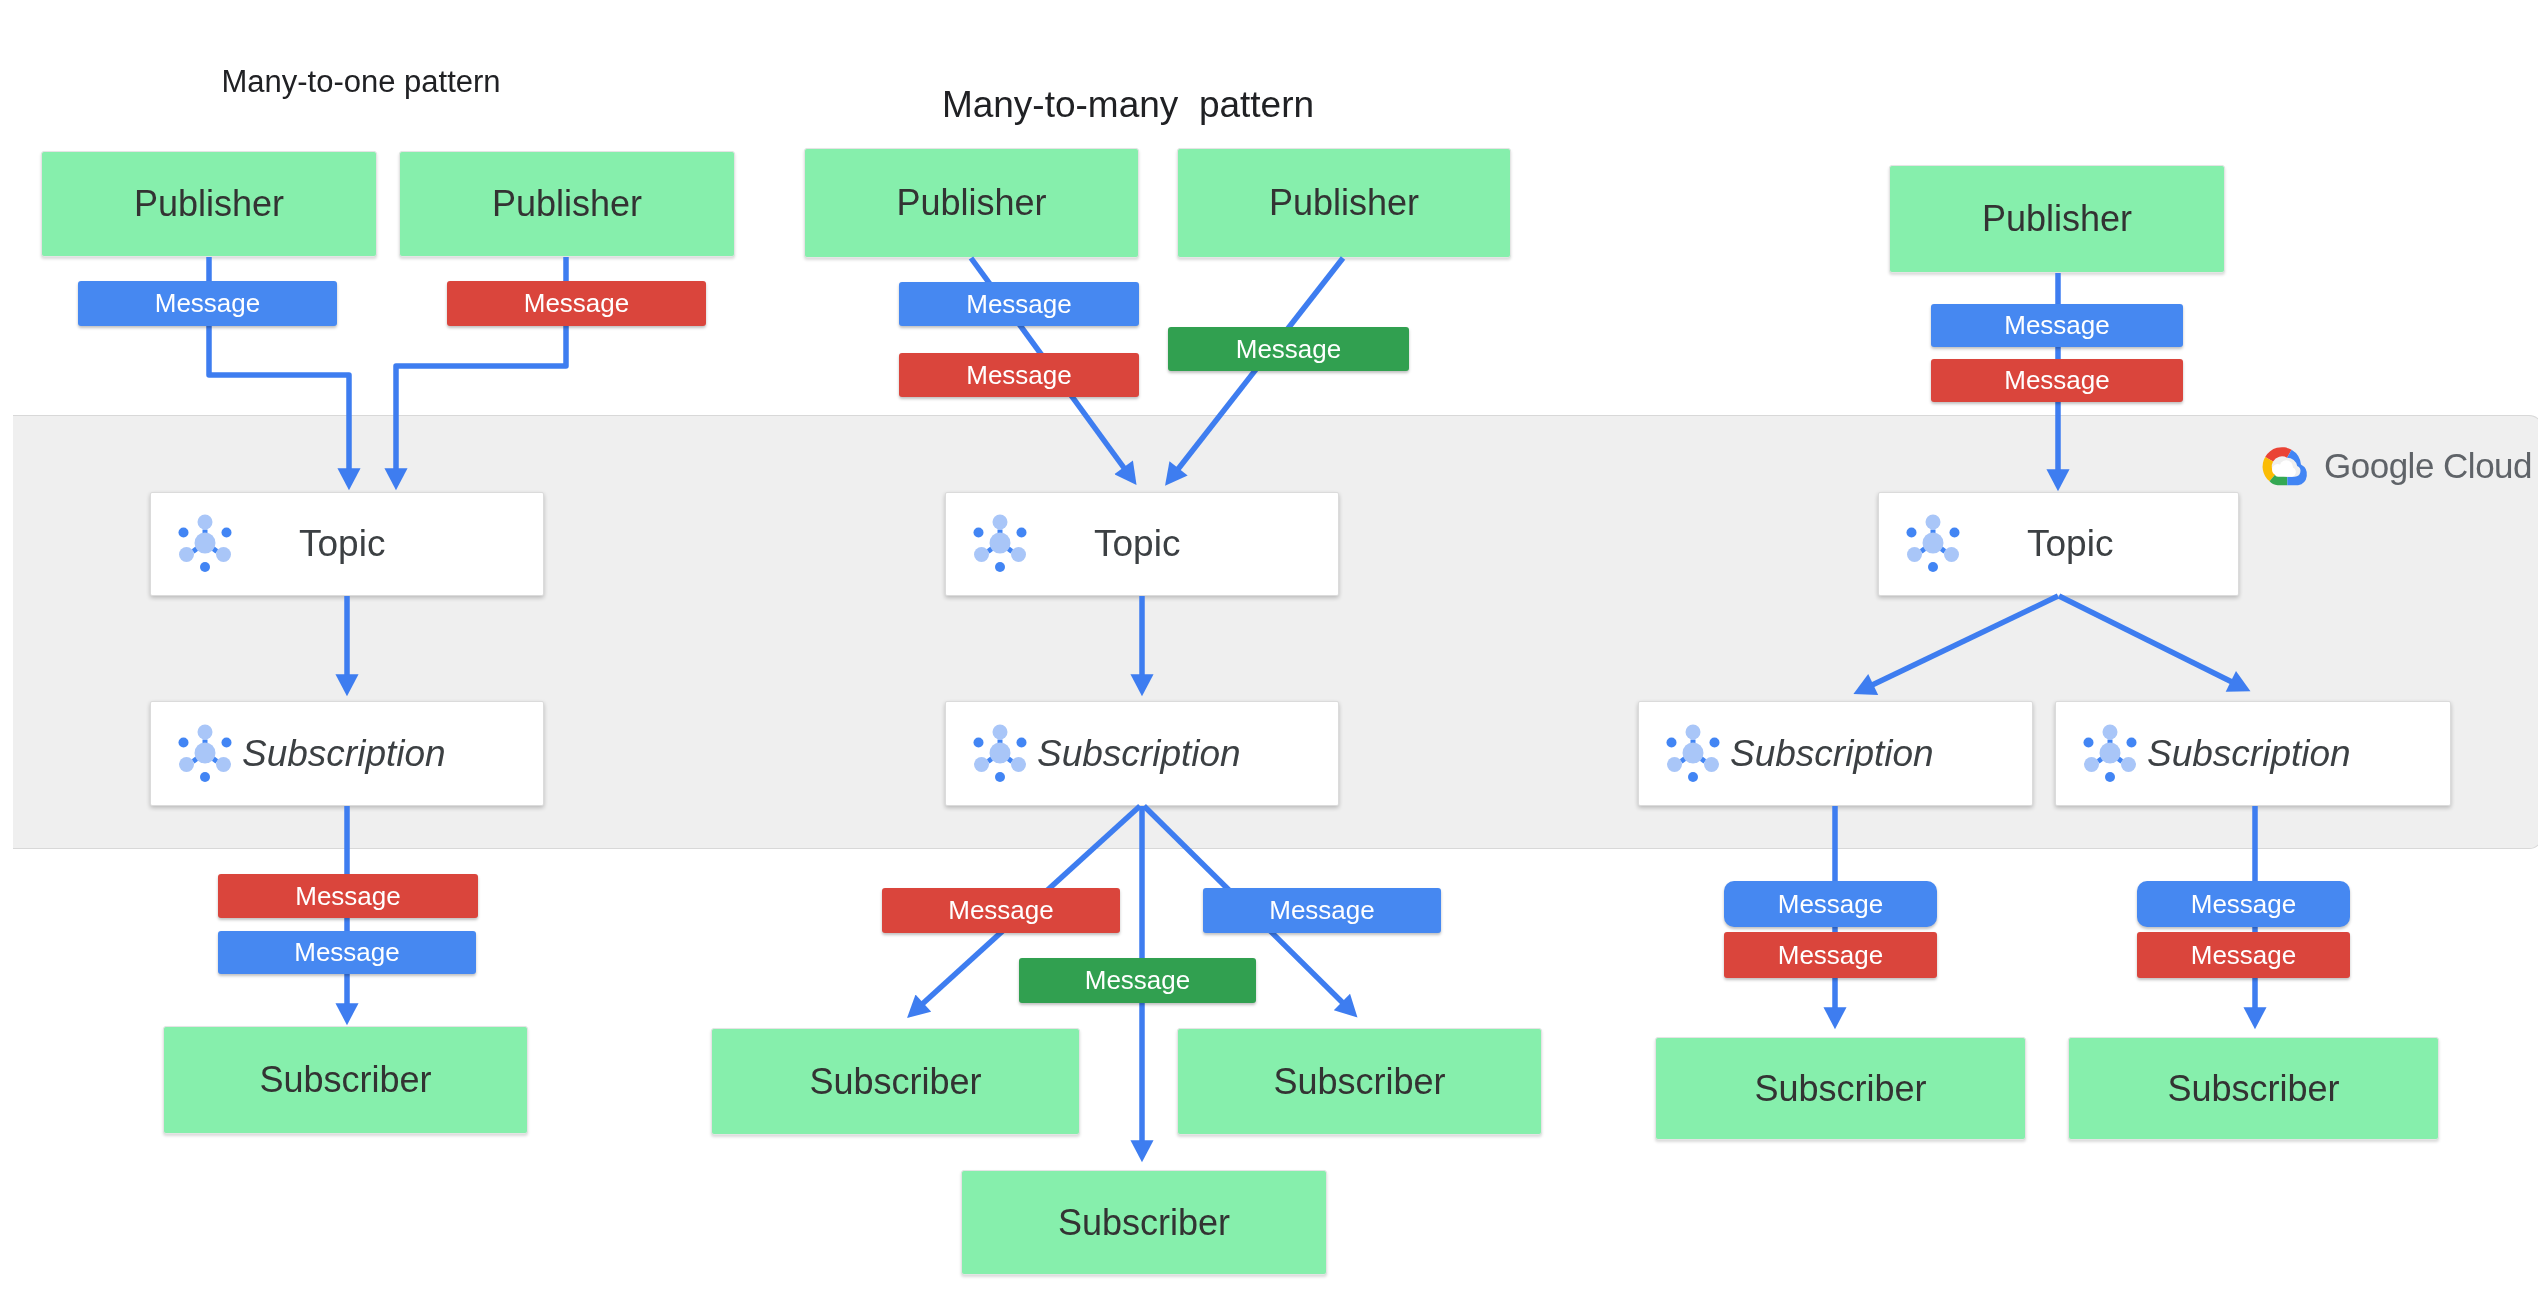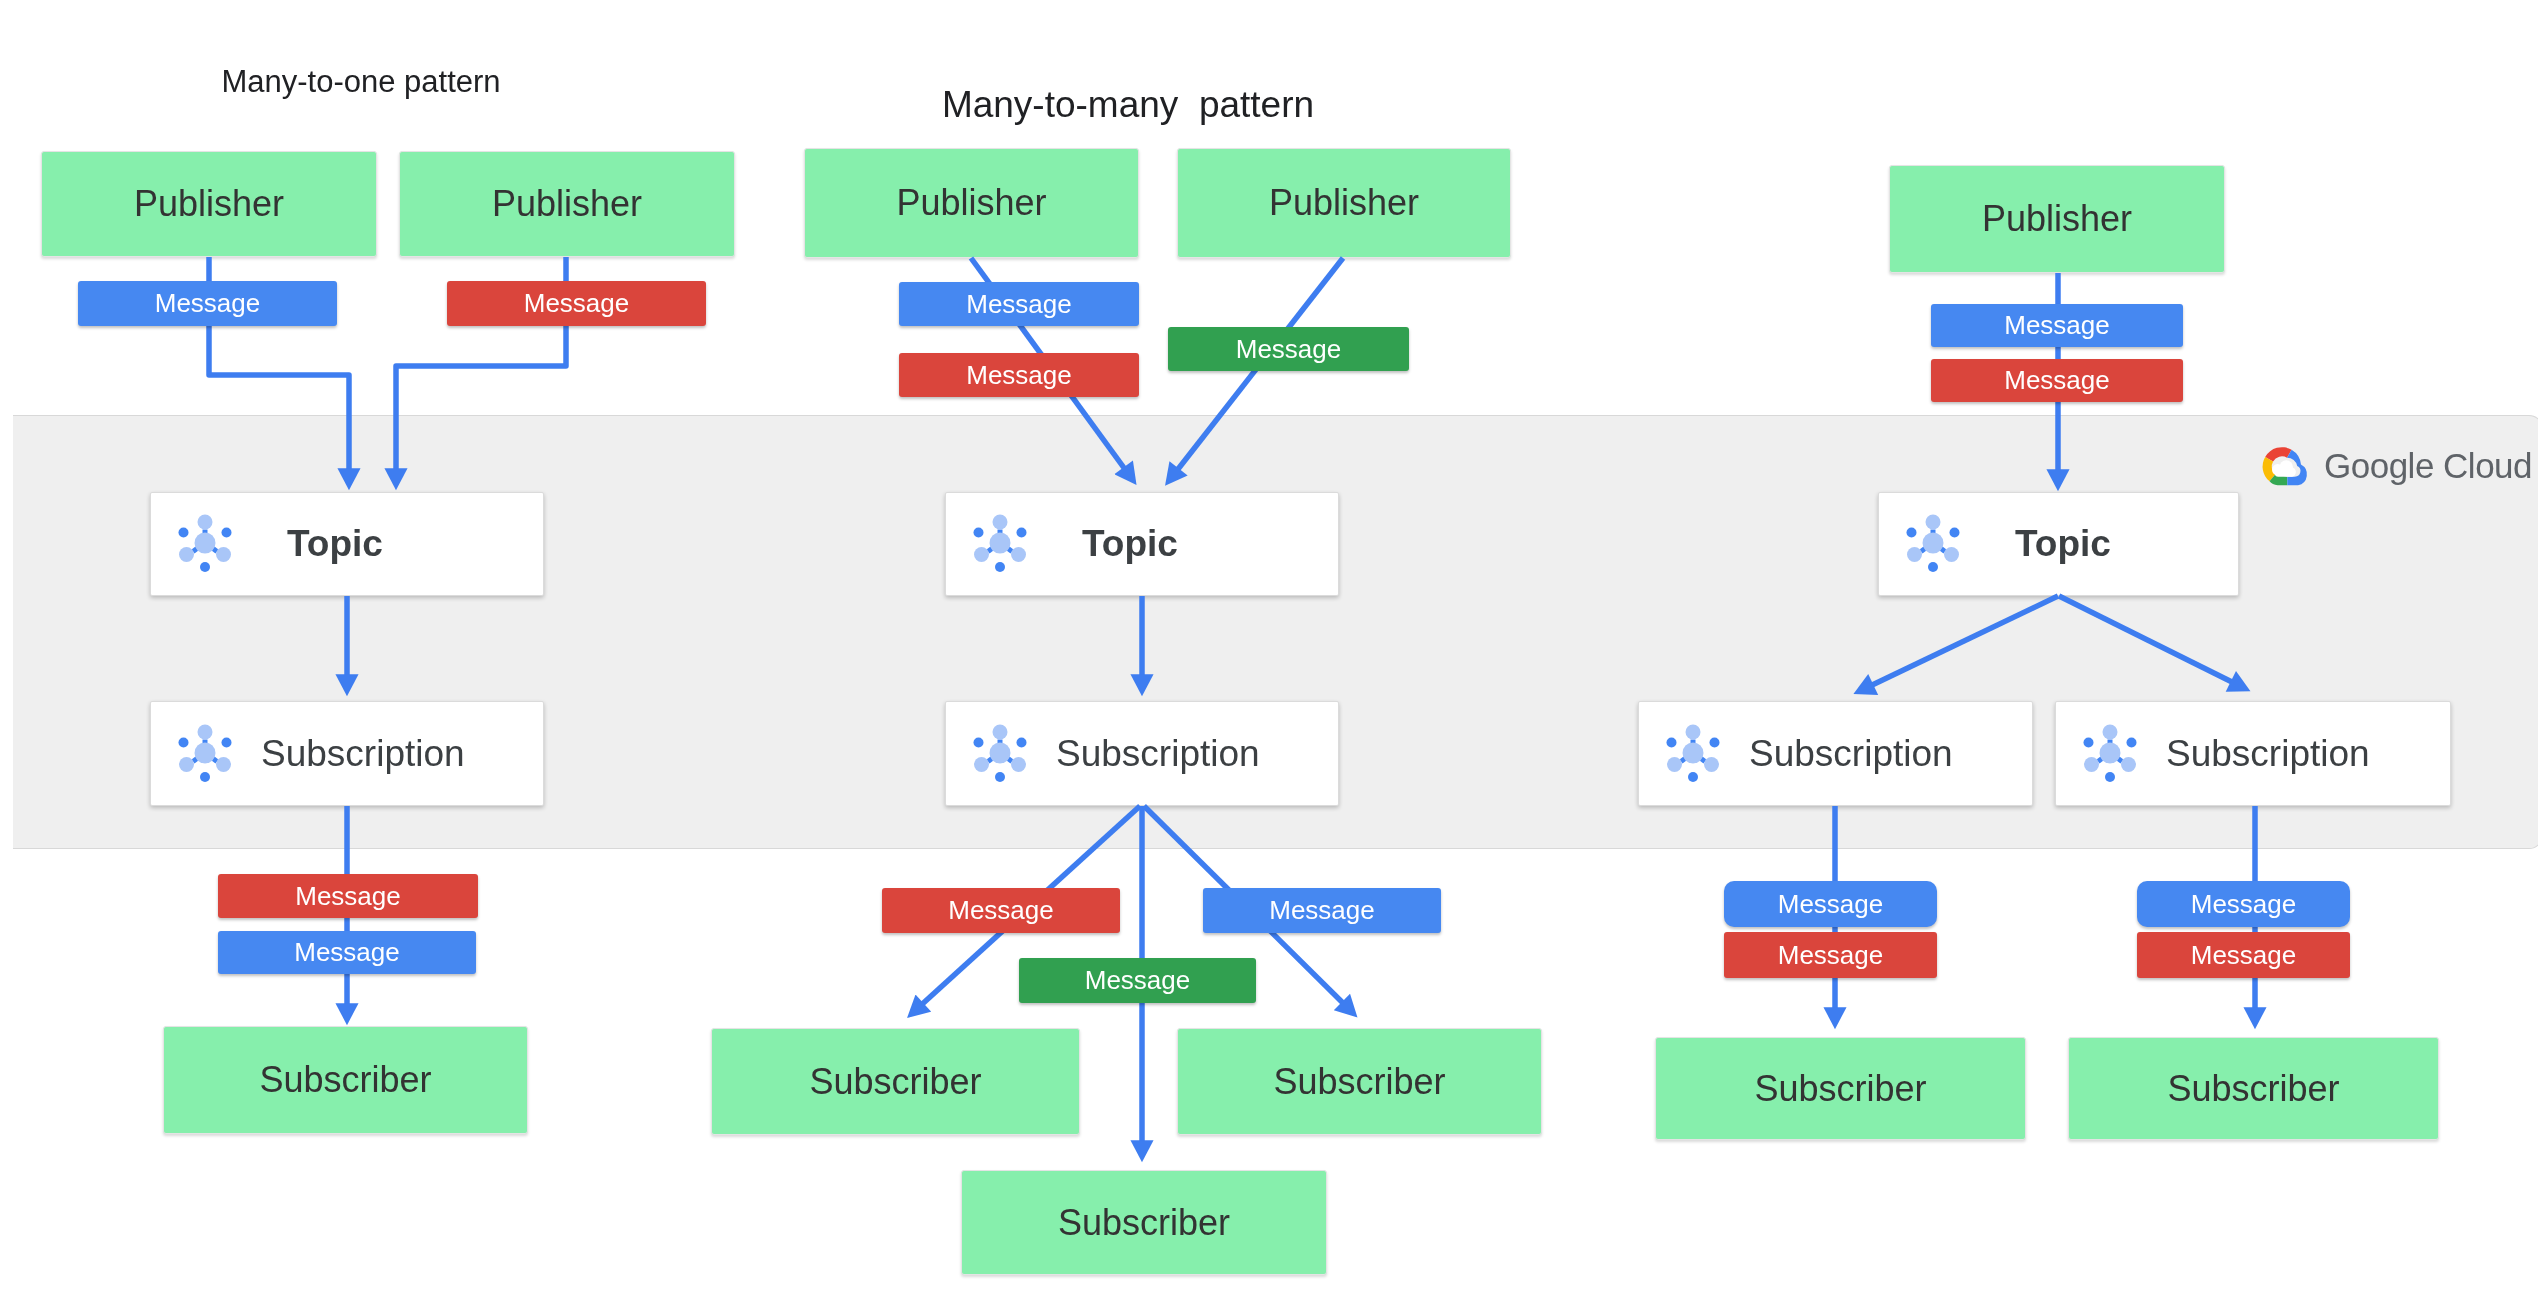--- a/index.html
+++ b/index.html
@@ -8,22 +8,22 @@
   .band{position:absolute;left:0;top:415px;width:2530px;height:434px;background:#EFEFEF;
         border:1px solid #D8D8D8;border-left:none;border-radius:0 14px 14px 0;box-sizing:border-box;z-index:1;}
   .title{position:absolute;text-align:center;color:#202124;white-space:pre;z-index:2;}
   .node{position:absolute;box-sizing:border-box;display:flex;align-items:center;justify-content:center;z-index:3;}
   .node.gray{background:#86efac;border:1px solid #E4E4E4;border-radius:3px;
              box-shadow:0 2px 3px rgba(0,0,0,.15);font-size:36px;color:#333;}
   .node.white{background:#FFFFFF;border:1px solid #DBDBDB;border-radius:2px;
               box-shadow:0 2px 4px rgba(0,0,0,.22);font-size:37px;color:#3C4043;justify-content:flex-start;}
   .node-icon{position:absolute;left:26px;top:50%;transform:translateY(-50%);}
   .node-label{position:absolute;top:50%;transform:translateY(-50%);}
-  .node.topic .node-label{left:136px;font-weight:bold;}
-  .node.subs  .node-label{left:110px;}
+  .node.topic .node-label{left:148px;}
+  .node.subs  .node-label{left:91px;font-style:italic;}
   #arrows{position:absolute;left:0;top:0;z-index:5;pointer-events:none;}
   .badge{position:absolute;display:flex;align-items:center;justify-content:center;color:#fff;
          font-size:26px;border-radius:3px;box-shadow:0 2px 3px rgba(0,0,0,.25);z-index:6;}
   .badge.blue{background:#4688F1;}
   .badge.red{background:#DA453C;}
   .badge.green{background:#31A050;}
   .badge.rounded{border-radius:10px;}
   .gcl{position:absolute;left:2243px;top:444px;height:44px;display:flex;align-items:center;gap:14px;z-index:4;}
   .gcl-text{font-size:35px;color:#5F6368;letter-spacing:-0.5px;}
 </style>

